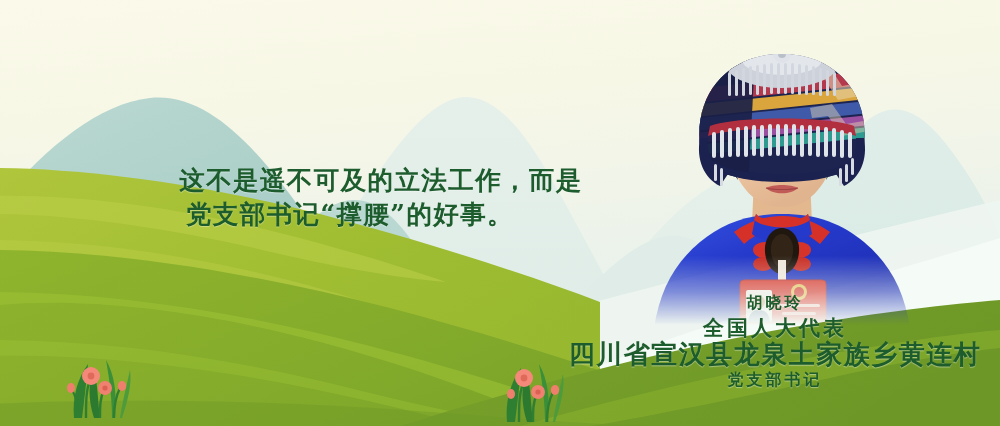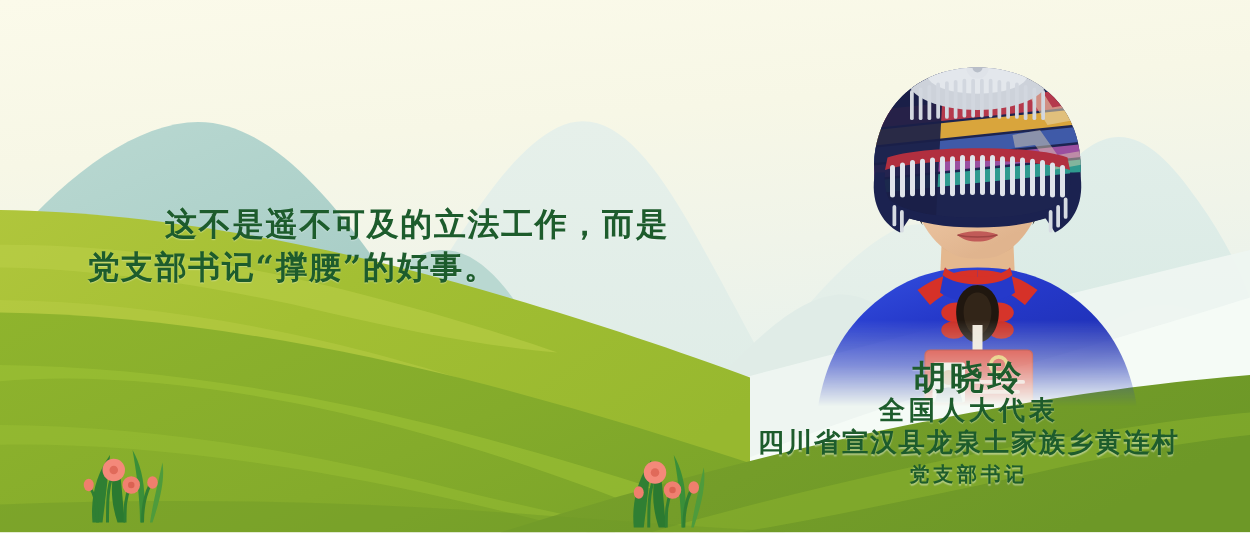--- a/index.html
+++ b/index.html
@@ -27,21 +27,21 @@
     width:560px;
     z-index:30;
     color:#1d5c2c;
     font-family:"DejaVu Serif","Liberation Serif",serif;
     font-size:25.5px;
     font-weight:700;
     line-height:34px;
     letter-spacing:1.4px;
     text-shadow:0 1px 1px rgba(255,255,255,.35);
   }
-  #quote .ln{display:block;white-space:pre;}
+  #quote .ln{display:block;white-space:pre;text-align:center;}
   #quote .ln.first{text-indent:62px;}
 
   
   #portrait{
     position:absolute;
     left:632px;top:28px;
     width:300px;height:300px;
     z-index:25;
     -webkit-mask-image:linear-gradient(to bottom,#000 0%,#000 76%,rgba(0,0,0,.55) 88%,rgba(0,0,0,0) 99%);
     mask-image:linear-gradient(to bottom,#000 0%,#000 76%,rgba(0,0,0,.55) 88%,rgba(0,0,0,0) 99%);
@@ -53,23 +53,23 @@
     left:560px;top:290px;
     width:430px;
     z-index:35;
     text-align:center;
     color:#1d5c2c;
     font-family:"DejaVu Serif","Liberation Serif",serif;
     font-weight:700;
     text-shadow:0 1px 1px rgba(255,255,255,.4);
   }
   #caption .cline{display:block;white-space:nowrap;}
-  #caption .c-name{font-size:27px;line-height:25px;letter-spacing:3px;}
+  #caption .c-name{font-size:16px;line-height:25px;letter-spacing:3px;}
   #caption .c-role{font-size:21px;line-height:26px;letter-spacing:3px;font-family:Liberation Serif, serif;}
-  #caption .c-org1{font-size:21px;line-height:26px;letter-spacing:1.5px;}
+  #caption .c-org1{font-size:26px;line-height:26px;letter-spacing:1.5px;}
   #caption .c-org2{font-size:16px;line-height:26px;letter-spacing:3px;}
 </style>
 </head>
 <body>
 
 <div id="banner">
 
   <div class="sky"></div>
 
   <svg class="layer" viewBox="0 0 1000 426" preserveAspectRatio="none">

